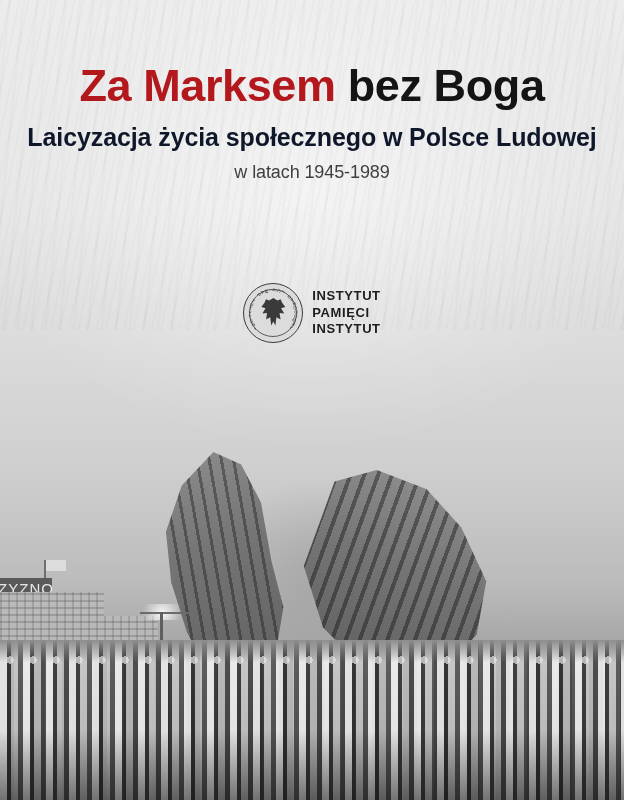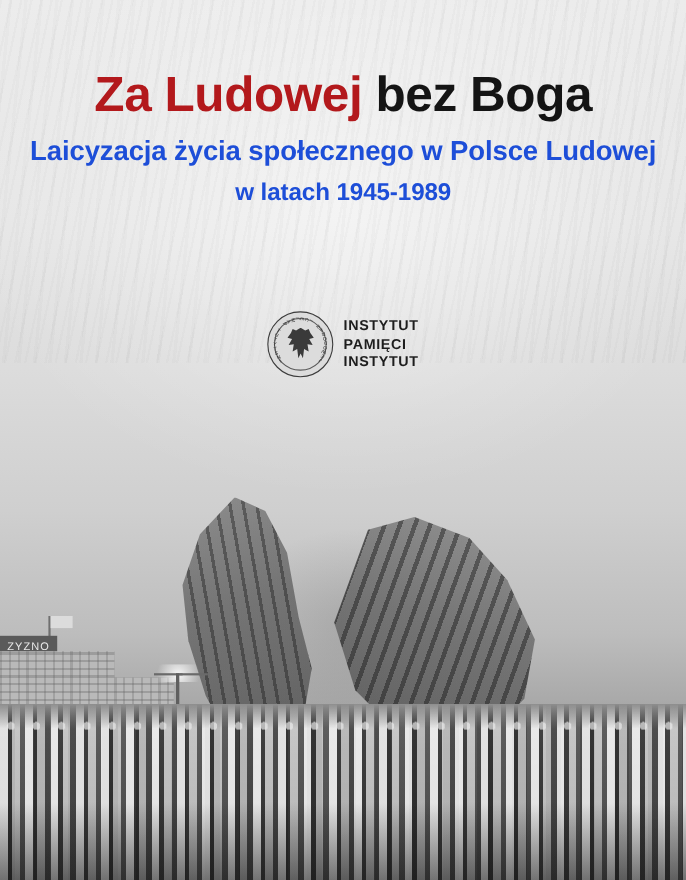--- a/index.html
+++ b/index.html
@@ -82,21 +82,21 @@
       repeating-linear-gradient(0deg, rgba(90,90,90,0.30) 0px, rgba(90,90,90,0.30) 2px, rgba(255,255,255,0.0) 2px, rgba(255,255,255,0.0) 7px),
       repeating-linear-gradient(90deg, rgba(90,90,90,0.25) 0px, rgba(90,90,90,0.25) 2px, rgba(255,255,255,0.0) 2px, rgba(255,255,255,0.0) 8px);
   }
   .building-a { left: 0px;  top: 592px; width: 104px; height: 80px; }
   .building-b { left: 96px; top: 616px; width: 62px;  height: 56px; }
   .billboard {
     position: absolute;
     left: 0px; top: 578px; width: 52px; height: 20px;
     background: #5a5a5a;
     color: #e8e8e8;
-    font-size: 10px;
+    font-size: 15px;
     letter-spacing: 1px;
     display: flex; align-items: center; justify-content: center;
   }
   .flagpole {
     position: absolute; left: 44px; top: 560px; width: 2px; height: 34px; background: #6f6f6f;
   }
   .flag {
     position: absolute; left: 46px; top: 560px; width: 20px; height: 11px; background: #dcdcdc;
   }
 
@@ -159,28 +159,28 @@
     letter-spacing: -0.4px;
     line-height: 1.05;
     margin: 0 0 14px 0;
   }
   .main-title .accent {
     color: #b3191c;
   }
   .subtitle-1 {
     font-size: 25px;
     font-weight: bold;
-    color: #1d4ed8;
+    color: #0f172a;
     margin: 0 0 10px 0;
     letter-spacing: -0.1px;
   }
   .subtitle-2 {
-    font-size: 22px;
-    font-weight: bold;
-    color: #1d4ed8;
+    font-size: 18px;
+    font-weight: normal;
+    color: #404040;
     margin: 0;
     letter-spacing: -0.1px;
   }
 
   
   .logo-block {
     position: absolute;
     left: 0; right: 0;
     top: 283px;
     display: flex;
@@ -262,21 +262,21 @@
 
     <div class="crowd">
       <div class="crowd-figures"></div>
       <div class="crowd-heads"></div>
       <div class="crowd-dark-veil"></div>
     </div>
   </div>
 
   <div class="title-wrap">
     <h1 class="main-title">
-      <span class="accent">Za Ludowej</span>
+      <span class="accent">Za Marksem</span>
       <span>bez Boga</span>
     </h1>
     <div class="subtitle-1">Laicyzacja życia społecznego w Polsce Ludowej</div>
     <div class="subtitle-2">w latach 1945-1989</div>
   </div>
 
   <div class="logo-block">
     <div class="logo-seal">
       <div class="inner-ring"></div>
       <div class="seal-text">

